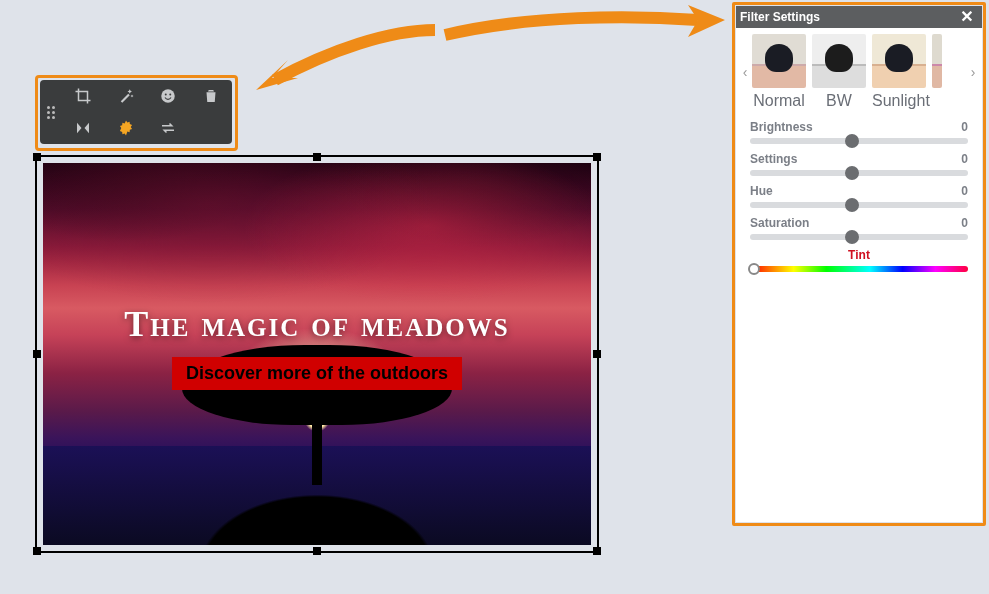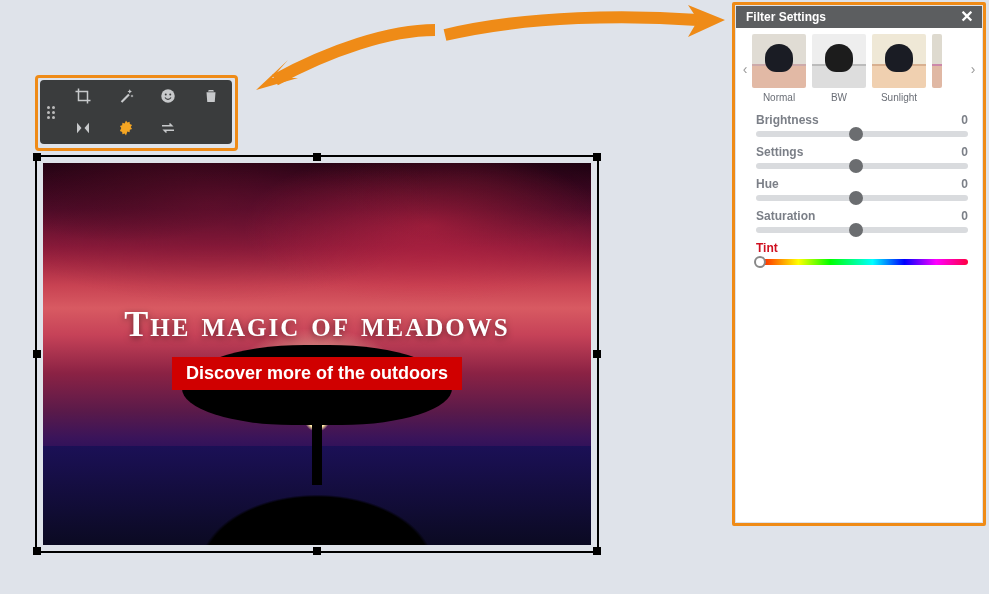--- a/index.html
+++ b/index.html
@@ -98,21 +98,21 @@
     font-weight: bold;
     color: #fff;
     text-shadow: 0 2px 6px rgba(0,0,0,0.5);
   }
   .hero-sub {
     position: absolute;
     left: 50%;
     top: 194px;
     transform: translateX(-50%);
     background: #d00000;
-    color: #ffffff;
+    color: #000000;
     font-size: 18px;
     font-weight: bold;
     padding: 6px 14px;
     white-space: nowrap;
   }
 
   
   .toolbar-highlight {
     position: absolute;
     left: 35px;
@@ -194,21 +194,21 @@
     overflow: hidden;
   }
   .panel-header {
     height: 22px;
     background: #5c5e60;
     color: #fff;
     font-size: 12px;
     font-weight: bold;
     display: flex;
     align-items: center;
-    padding: 0 6px 0 10px;
+    padding: 0 6px 0 4px;
   }
   .panel-header .title { flex: 1; }
   .panel-close {
     width: 18px; height: 18px;
     display: flex; align-items: center; justify-content: center;
     cursor: pointer;
     color: #fff;
     font-size: 16px;
     line-height: 1;
   }
@@ -260,27 +260,27 @@
   }
   .preset .thumb.sunlight {
     background: linear-gradient(#efe8d6 0 55%, #d8b090 55% 60%, #f0d0b0 60% 100%);
   }
   .preset .thumb.extra {
     width: 10px;
     background: linear-gradient(#dedacf 0 55%, #c8a 55% 60%, #e0b8a4 60% 100%);
   }
   .preset .thumb.extra::after { display: none; }
   .preset .label {
-    font-size: 10px;
+    font-size: 16px;
     color: #6a6e76;
     margin-top: 4px;
   }
 
   .sliders {
-    padding: 8px 14px 0 20px;
+    padding: 8px 14px 0 14px;
     font-size: 12px;
     color: #7b7f87;
   }
   .slider-row { margin-bottom: 8px; }
   .slider-head {
     display: flex;
     justify-content: space-between;
     font-weight: bold;
     margin-bottom: 4px;
   }
@@ -296,20 +296,21 @@
     width: 14px; height: 14px;
     background: #6b6d70;
     border-radius: 50%;
     transform: translate(-50%, -50%);
     cursor: pointer;
   }
   .tint-label {
     font-weight: bold;
     color: #cf1020;
     margin-bottom: 4px;
+    text-align: center;
   }
   .tint-track {
     position: relative;
     height: 6px;
     border-radius: 3px;
     background: linear-gradient(90deg,
       #ff0000 0%, #ff8000 10%, #ffff00 20%, #00ff00 35%,
       #00ffff 55%, #0000ff 70%, #ff00ff 85%, #ff0040 100%);
   }
   .tint-thumb {

